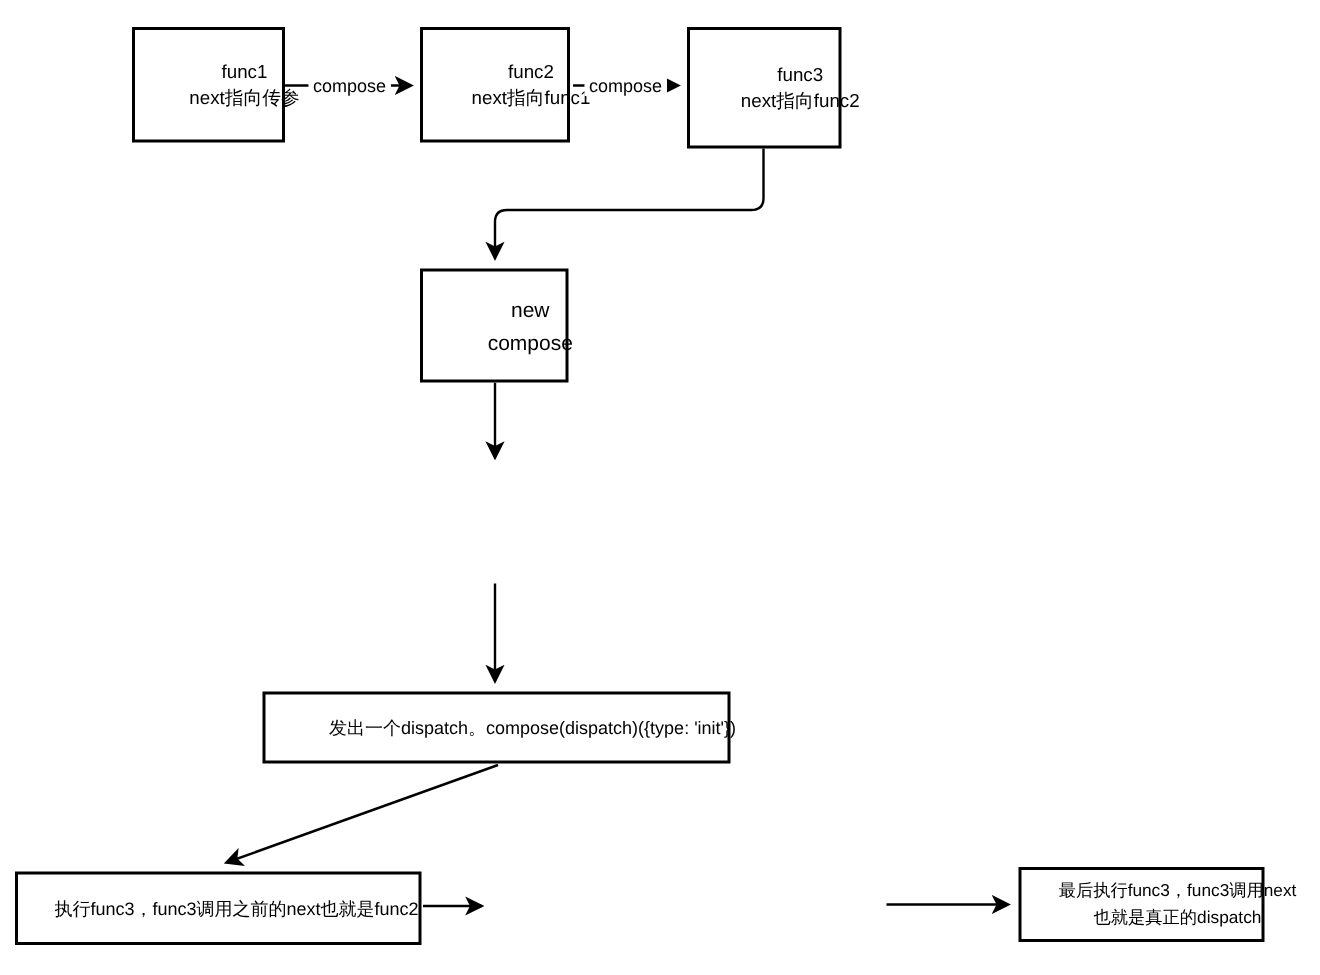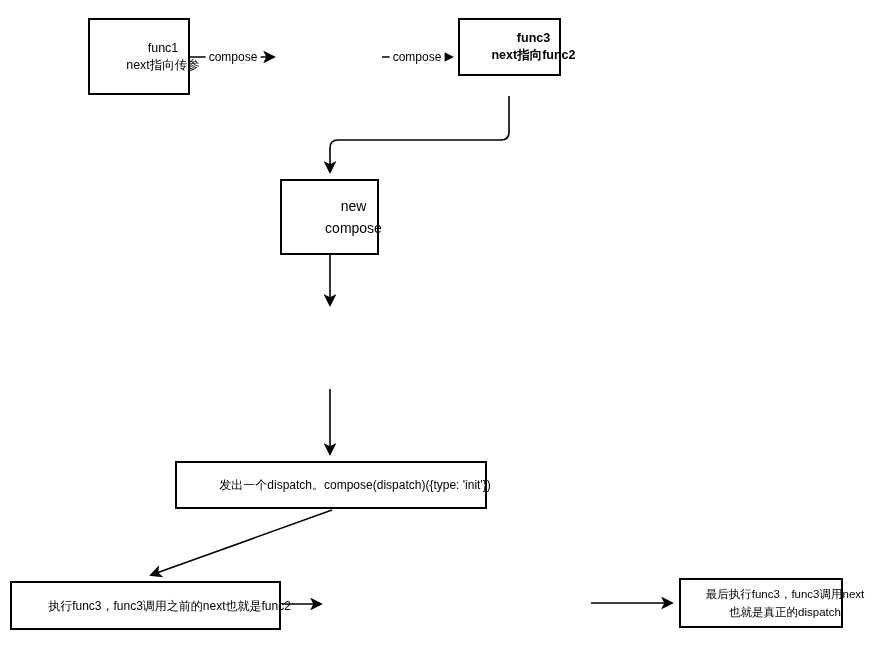--- a/index.html
+++ b/index.html
@@ -73,40 +73,44 @@
     <path d="M332,510 L151,575" fill="none" stroke="#000000" stroke-width="1.6" marker-end="url(#arw)"></path>
     <path d="M282,604 L321,604" fill="none" stroke="#000000" stroke-width="1.6" marker-end="url(#arw)"></path>
     <path d="M591,603 L672,603" fill="none" stroke="#000000" stroke-width="1.6" marker-end="url(#arw)"></path>
   </svg>
 
   <div class="node" style="left:88px; top:18px; width:102px; height:77px;">
     <div class="line">func1</div>
     <div class="line">next指向传参</div>
   </div>
 
+  <div class="node" style="left:280px; top:18px; width:100px; height:77px;">
+    <div class="line">func2</div>
+    <div class="line">next指向func1</div>
+  </div>
 
-  <div class="node" style="left:458px; top:18px; width:103px; height:58px;font-weight:bold;">
+  <div class="node" style="left:458px; top:18px; width:103px; height:81px;">
     <div class="line">func3</div>
     <div class="line">next指向func2</div>
   </div>
 
   <span class="edge-label" style="left:233px; top:57px;">compose</span>
   <span class="edge-label" style="left:417px; top:57px;">compose</span>
 
   <div class="node big" style="left:280px; top:179px; width:99px; height:76px;">
     <div class="line">new</div>
     <div class="line">compose</div>
   </div>
 
 
   <div class="node small" style="left:175px; top:461px; width:312px; height:48px;">
     <div class="line">发出一个dispatch。compose(dispatch)({type: 'init'})</div>
   </div>
 
-  <div class="node small" style="left:10px; top:581px; width:271px; height:49px;">
+  <div class="node small" style="left:10px; top:581px; width:271px; height:49px;align-items:flex-end;">
     <div class="line">执行func3，func3调用之前的next也就是func2</div>
   </div>
 
 
   <div class="node small" style="left:679px; top:578px; width:164px; height:50px; font-size:11.5px;">
     <div class="line">最后执行func3，func3调用next</div>
     <div class="line">也就是真正的dispatch</div>
   </div>
 
 </div>

